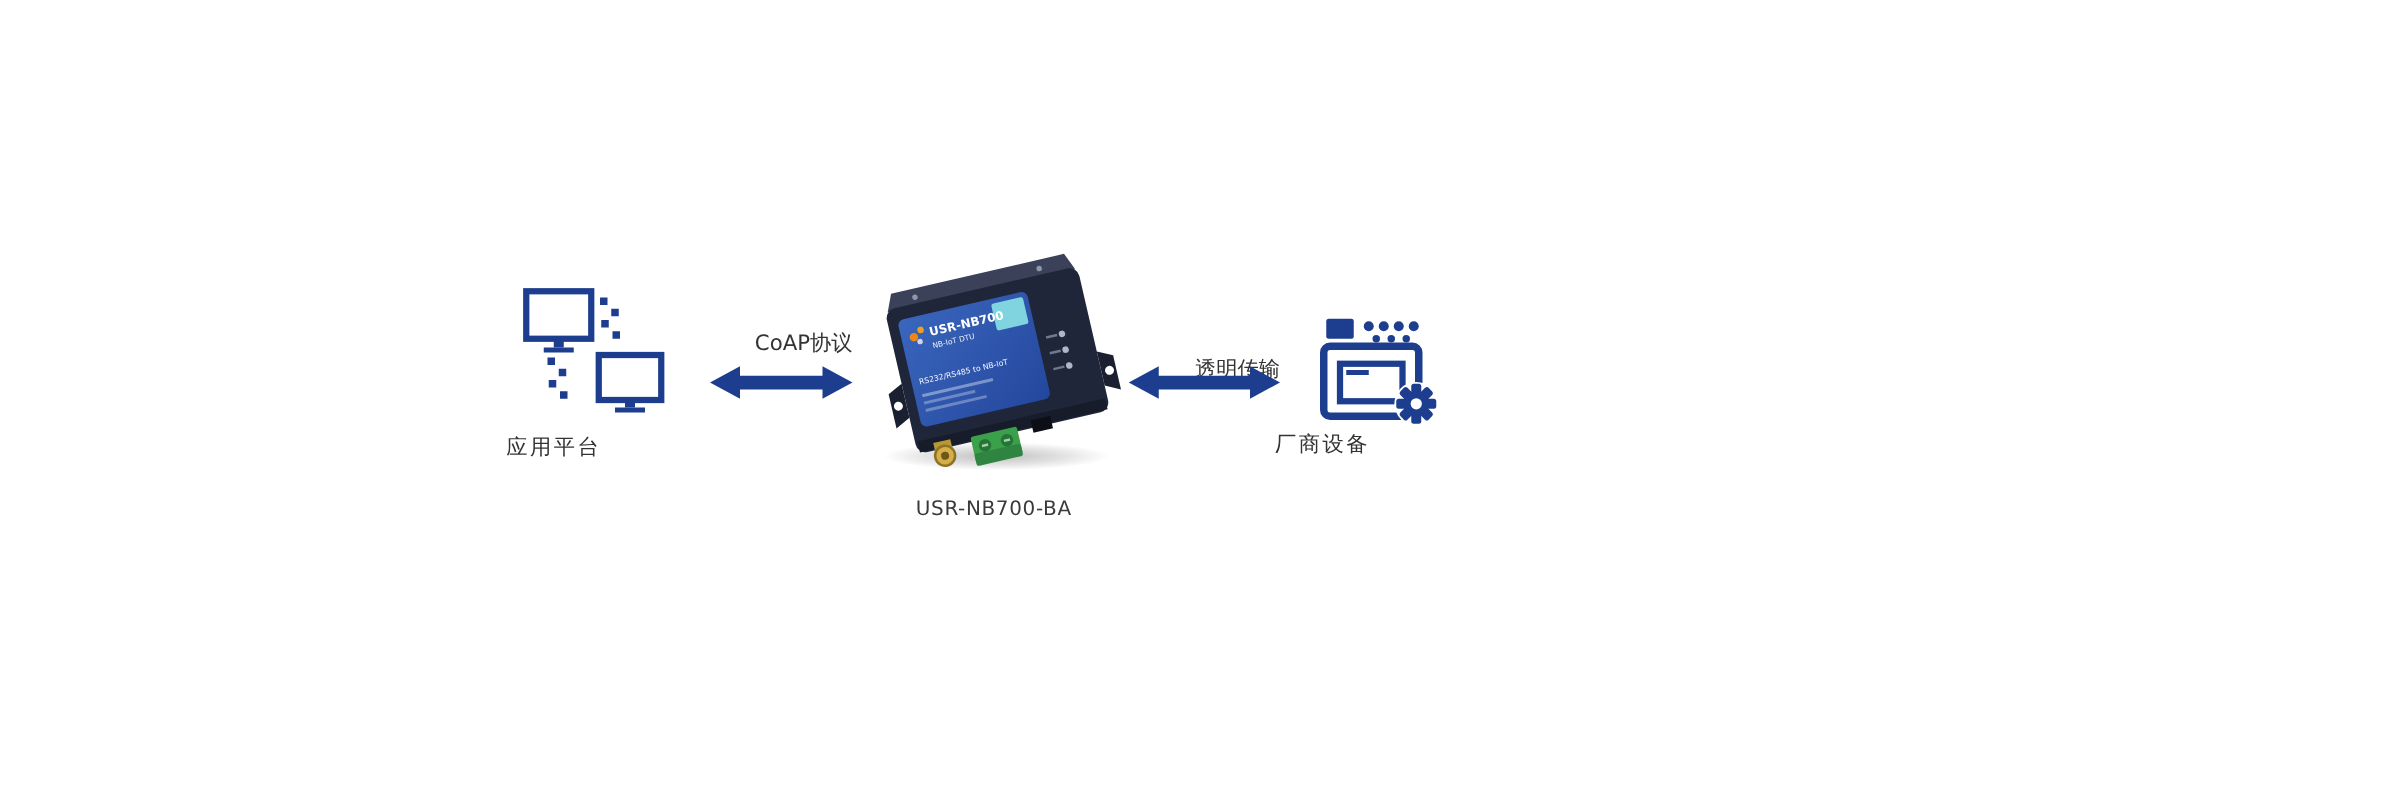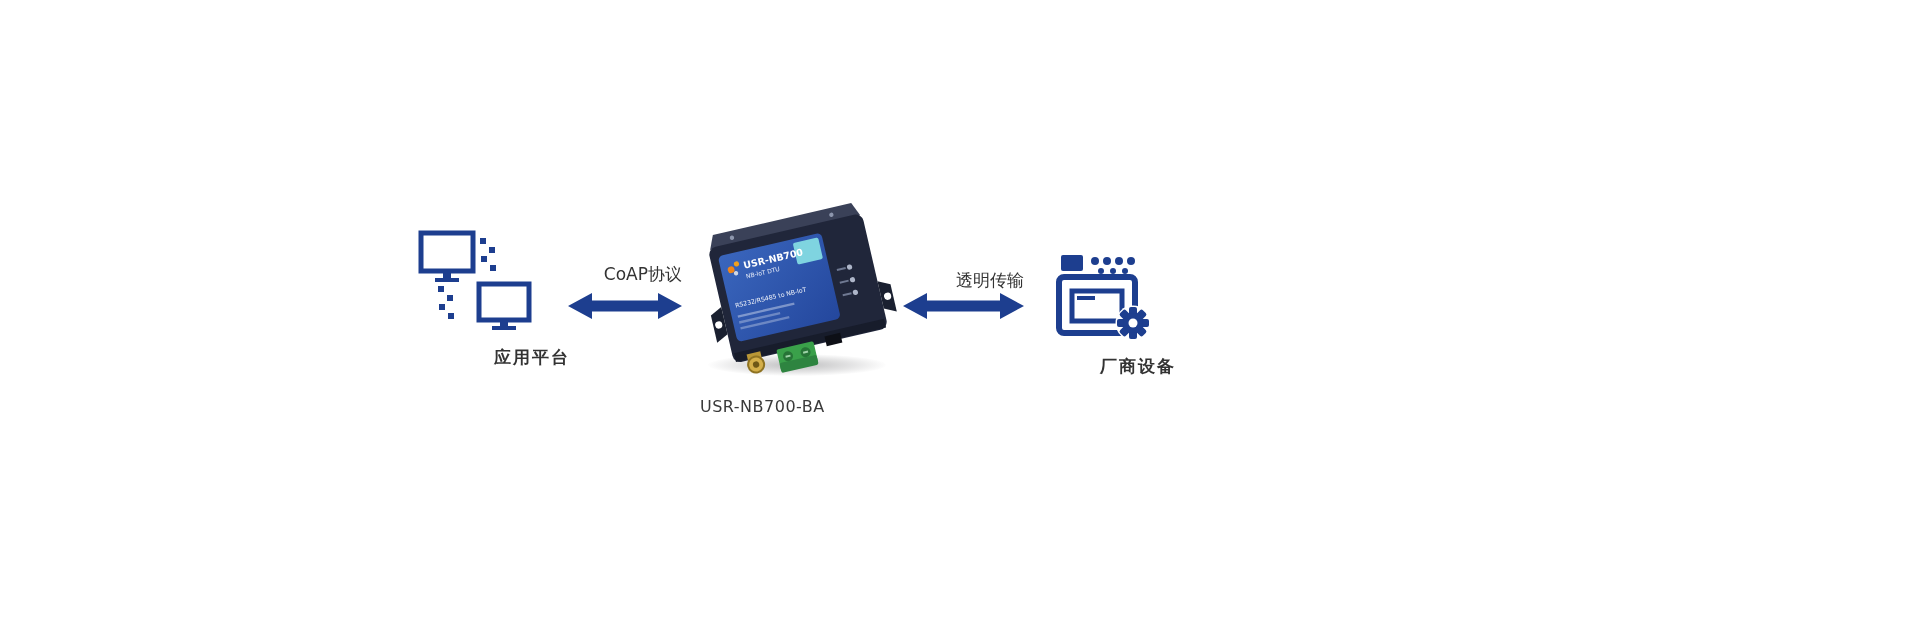--- a/index.html
+++ b/index.html
@@ -1,22 +1,22 @@
 <!DOCTYPE html>
 <html><head>
 <meta charset="utf-8">
 <style>
   * { margin:0; padding:0; box-sizing:border-box; }
   html,body { background:#ffffff; }
   body { font-family:"DejaVu Sans","Liberation Sans",sans-serif; }
   .canvas { position:relative; width:1920px; height:629px; background:#ffffff; overflow:hidden; }
   .abs { position:absolute; }
-  .node-label { color:#333333; font-size:17px; text-align:right; letter-spacing:2px; white-space:nowrap;font-weight:bold; }
+  .node-label { color:#333333; font-size:17px; text-align:left; letter-spacing:2px; white-space:nowrap; }
   .link-label { color:#333333; font-size:17px; text-align:right; white-space:nowrap; }
-  .device-label { color:#3a3a3a; font-size:16px; text-align:left; letter-spacing:0.5px; white-space:nowrap; }
+  .device-label { color:#3a3a3a; font-size:16px; text-align:center; letter-spacing:0.5px; white-space:nowrap; }
   svg { display:block; overflow:visible; }
   .device-shadow {
     background: radial-gradient(ellipse at center, rgba(40,40,45,0.30) 0%, rgba(40,40,45,0.12) 45%, rgba(0,0,0,0) 72%);
     border-radius:50%;
   }
 </style>
 </head>
 <body>
 
 <div class="canvas">
@@ -122,21 +122,21 @@
           <rect x="73.5" y="156" width="5" height="2" fill="#9fd3a8"></rect>
           <rect x="91.5" y="156" width="5" height="2" fill="#9fd3a8"></rect>
         </g>
 
         <rect x="116" y="146" width="16" height="10" fill="#0d0f16"></rect>
       </g>
     </svg>
   </div>
   <div class="abs device-label" style="left:700px; top:397px; width:190px;">USR-NB700-BA</div>
 
-  <div class="abs link-label" style="left:903px; top:269px; width:121px;">透明传输</div>
+  <div class="abs link-label" style="left:903px; top:284px; width:121px;">透明传输</div>
   <div class="abs" style="left:903px; top:292px;">
     <svg width="121" height="28" viewBox="0 0 121 28">
       <polygon fill="#1d3e8f" points="0,14 24,1 24,8.5 97,8.5 97,1 121,14 97,27 97,19.5 24,19.5 24,27"></polygon>
     </svg>
   </div>
 
   <div class="abs" style="left:1055px; top:255px; width:96px; height:88px;">
     <svg width="96" height="88" viewBox="0 0 96 88">
       <g fill="#1d3e8f">
         <rect x="6" y="0" width="22" height="16" rx="2"></rect>
@@ -157,15 +157,15 @@
           <rect x="74" y="52" width="8" height="32" rx="2"></rect>
           <rect x="74" y="52" width="8" height="32" rx="2" transform="rotate(45 78 68)"></rect>
           <rect x="74" y="52" width="8" height="32" rx="2" transform="rotate(90 78 68)"></rect>
           <rect x="74" y="52" width="8" height="32" rx="2" transform="rotate(135 78 68)"></rect>
           <circle cx="78" cy="68" r="10"></circle>
         </g>
         <circle cx="78" cy="68" r="4.5" fill="#ffffff"></circle>
       </g>
     </svg>
   </div>
-  <div class="abs node-label" style="left:1020px; top:355px; width:156px;">厂商设备</div>
+  <div class="abs node-label" style="left:1020px; top:344px; width:156px;">厂商设备</div>
 
 </div>
 
 </body></html>

